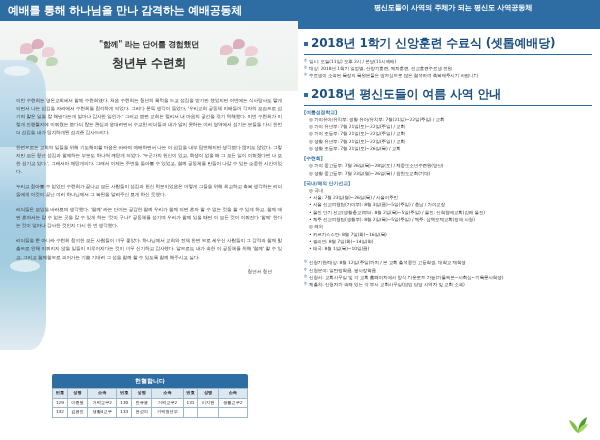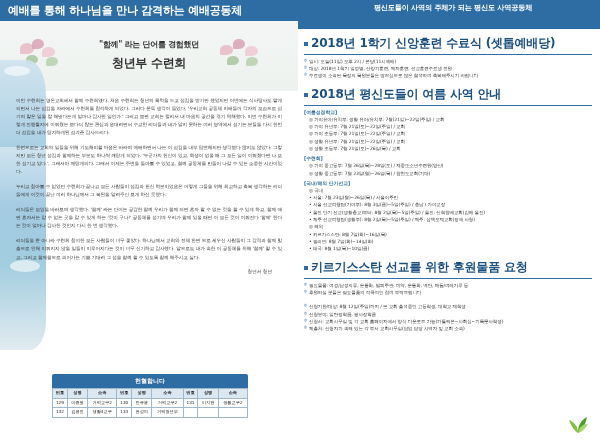--- a/index.html
+++ b/index.html
@@ -244,27 +244,20 @@
         <li class="plain">• 서울 선교여행팀(가야부): 8월 3일(금)~5일(주일) / 충남 / 가야교장</li>
         <li class="plain">• 울진 단기 선교(생활총교)부터: 8월 2일(목)~5일(주일) / 울진: 신학참배교회(김해 울진)</li>
         <li class="plain">• 제주 선교여행팀(생활부): 8월 2일(목)~5일(주일) / 제주: 삼백포제교회(장애 사항)</li>
         <li class="plain">◎ 해외</li>
         <li class="plain">• 키르기스스탄: 8월 7일(화)~16일(목)</li>
         <li class="plain">• 필리핀: 8월 7일(화)~14일(화)</li>
         <li class="plain">• 태국: 8월 1일(목)~10일(금)</li>
       </ul>
     </div>
 
-    <div class="sec">
-      <div class="sec-title"><span class="sq"></span><span>키르기스스탄 선교를 위한 후원물품 요청</span></div>
-      <ul class="items">
-        <li>필요물품: 여성/남성의류, 운동화, 발피주판, 미약, 운동화, 넥탄, 매듭/여레가루 등</li>
-        <li>후원하실 분들은 필요물품의 적극적인 참여 부탁드립니다</li>
-      </ul>
-    </div>
 
     <div class="sec">
       <ul class="items">
         <li>신청기한/대상: 8월 12일(주일)까지 / 본 교회 출석중인 고등학생, 대학교 재학생</li>
         <li>신청분야: 일반장학금, 봉사장학금</li>
         <li>신청서: 교회사무실 및 각 교회 홈페이지에서 양식 다운로드 가능(가톨릭본~사회심~기독문사학생)</li>
         <li>제출처: 신청자가 속해 있는 각 부서 교회사무실(담임 담당 사역자 및 교회 소속)</li>
       </ul>
     </div>
 

